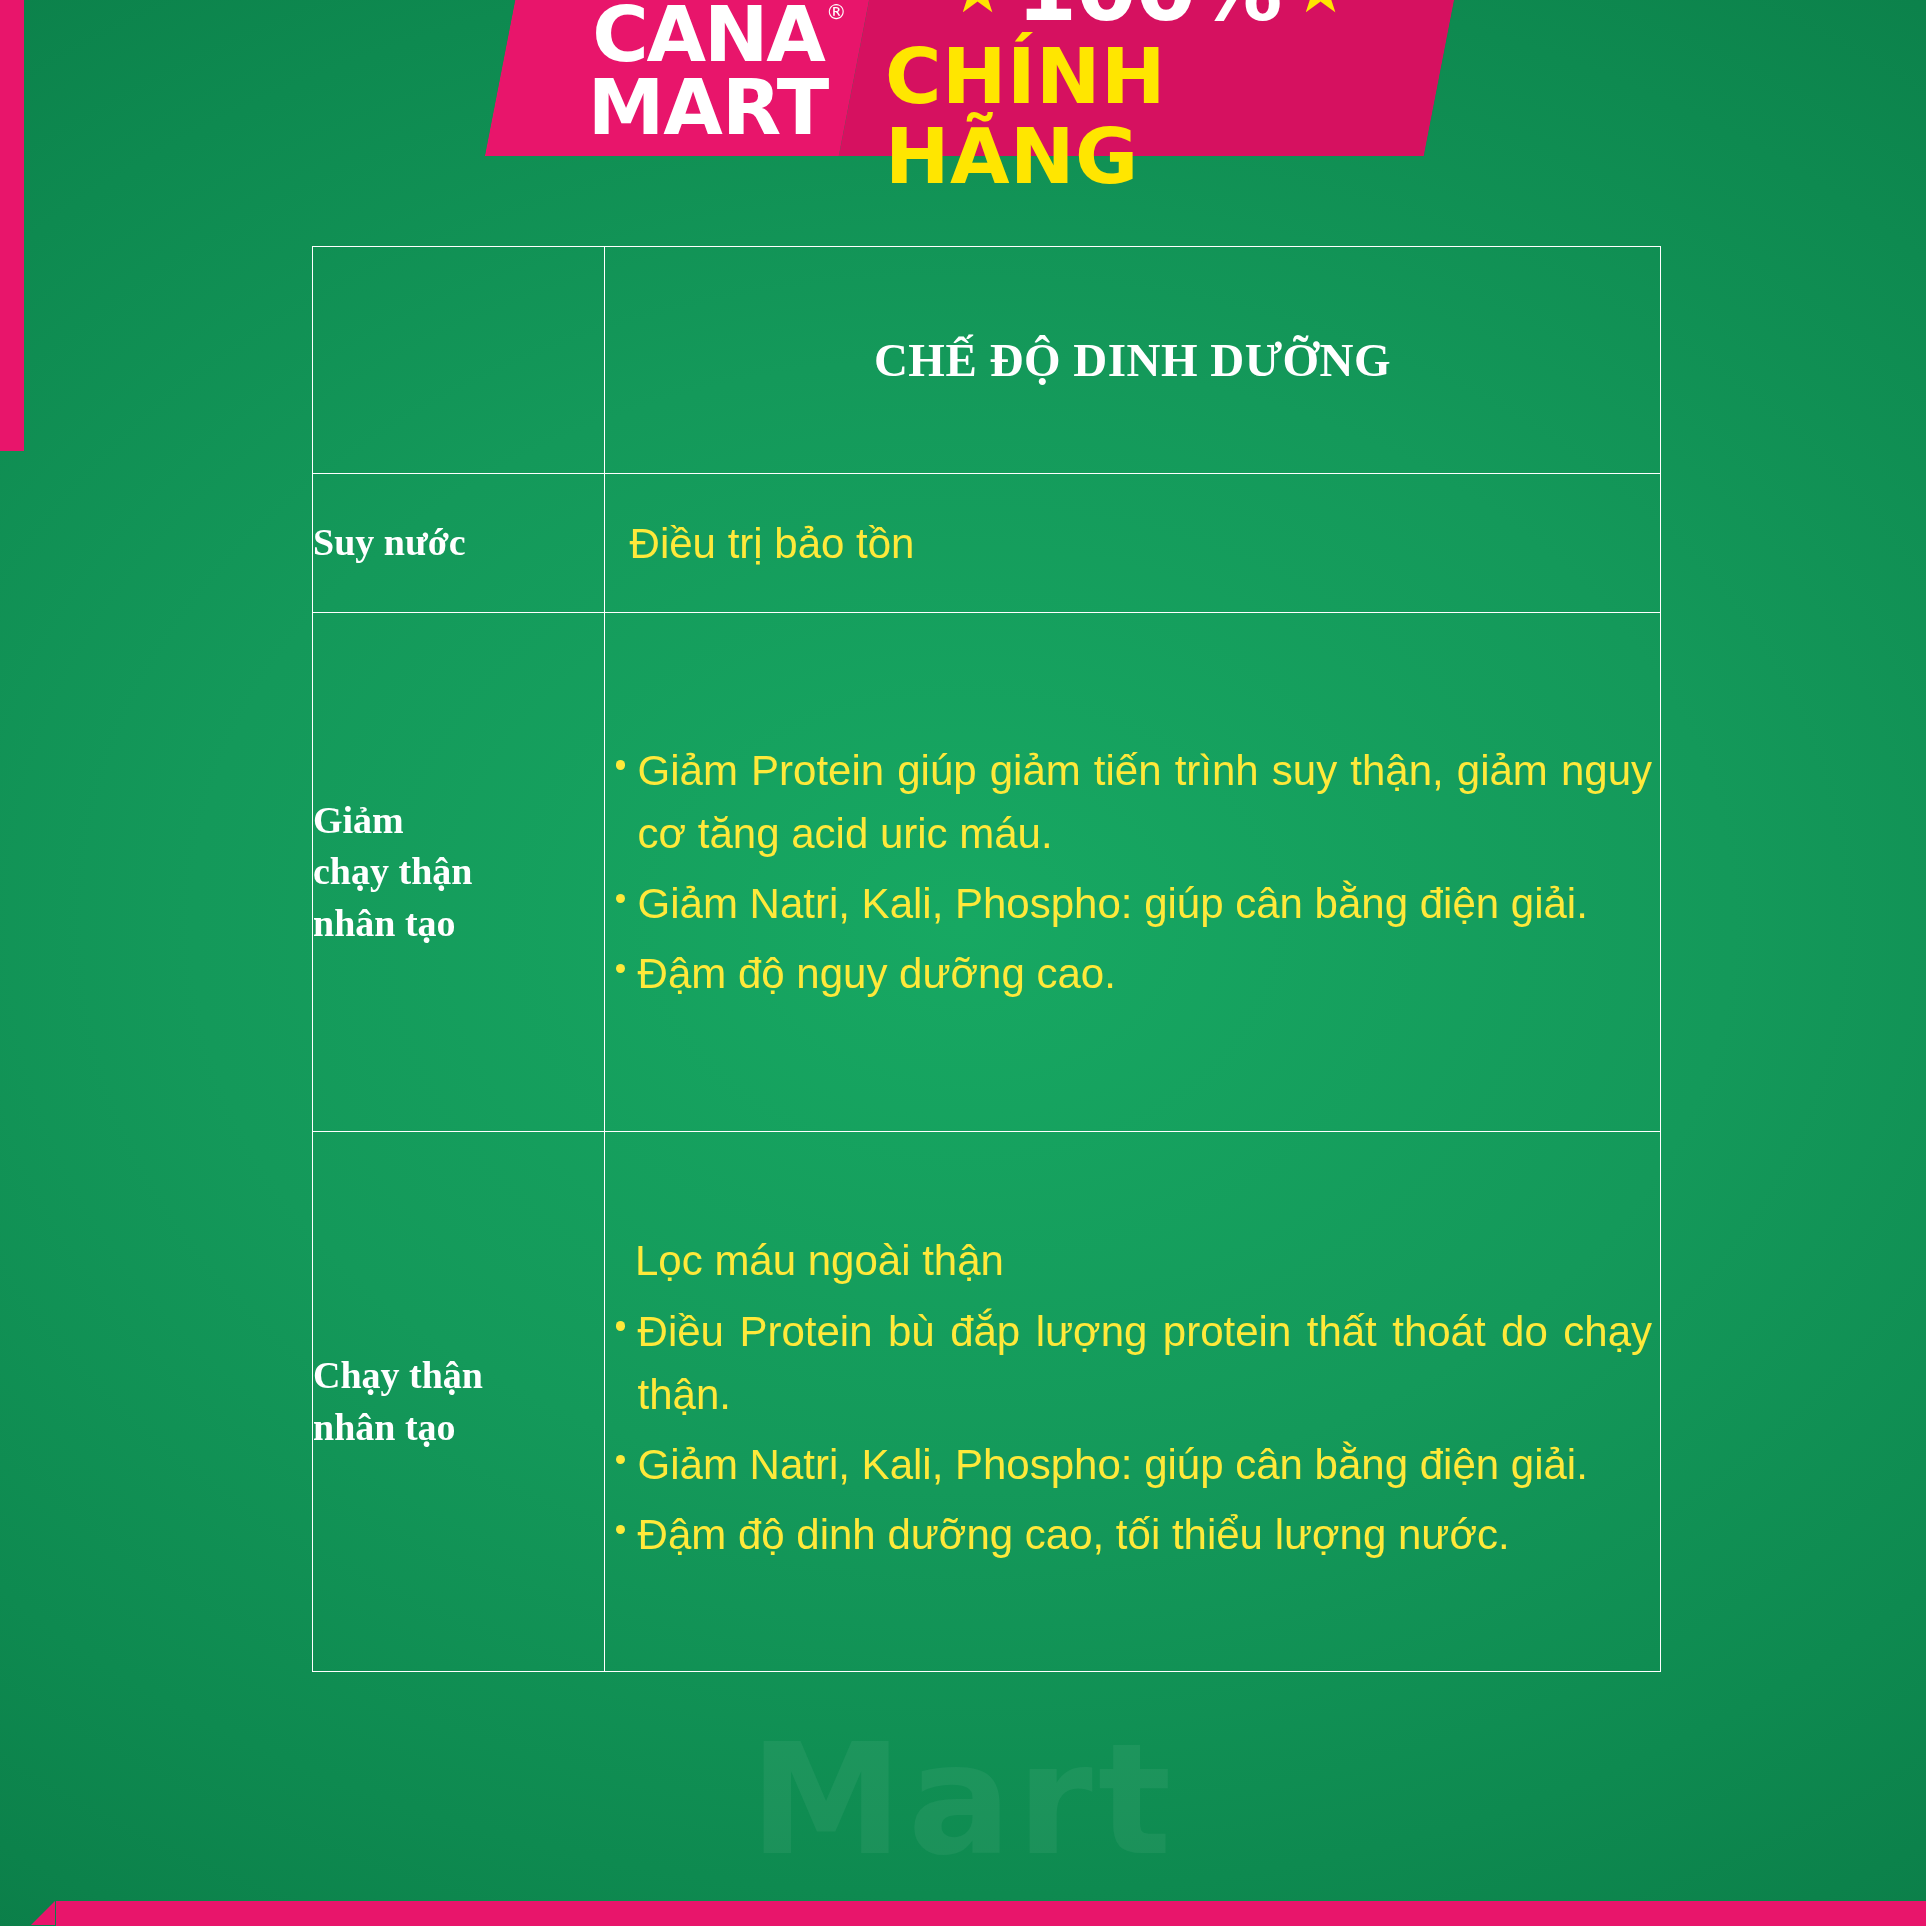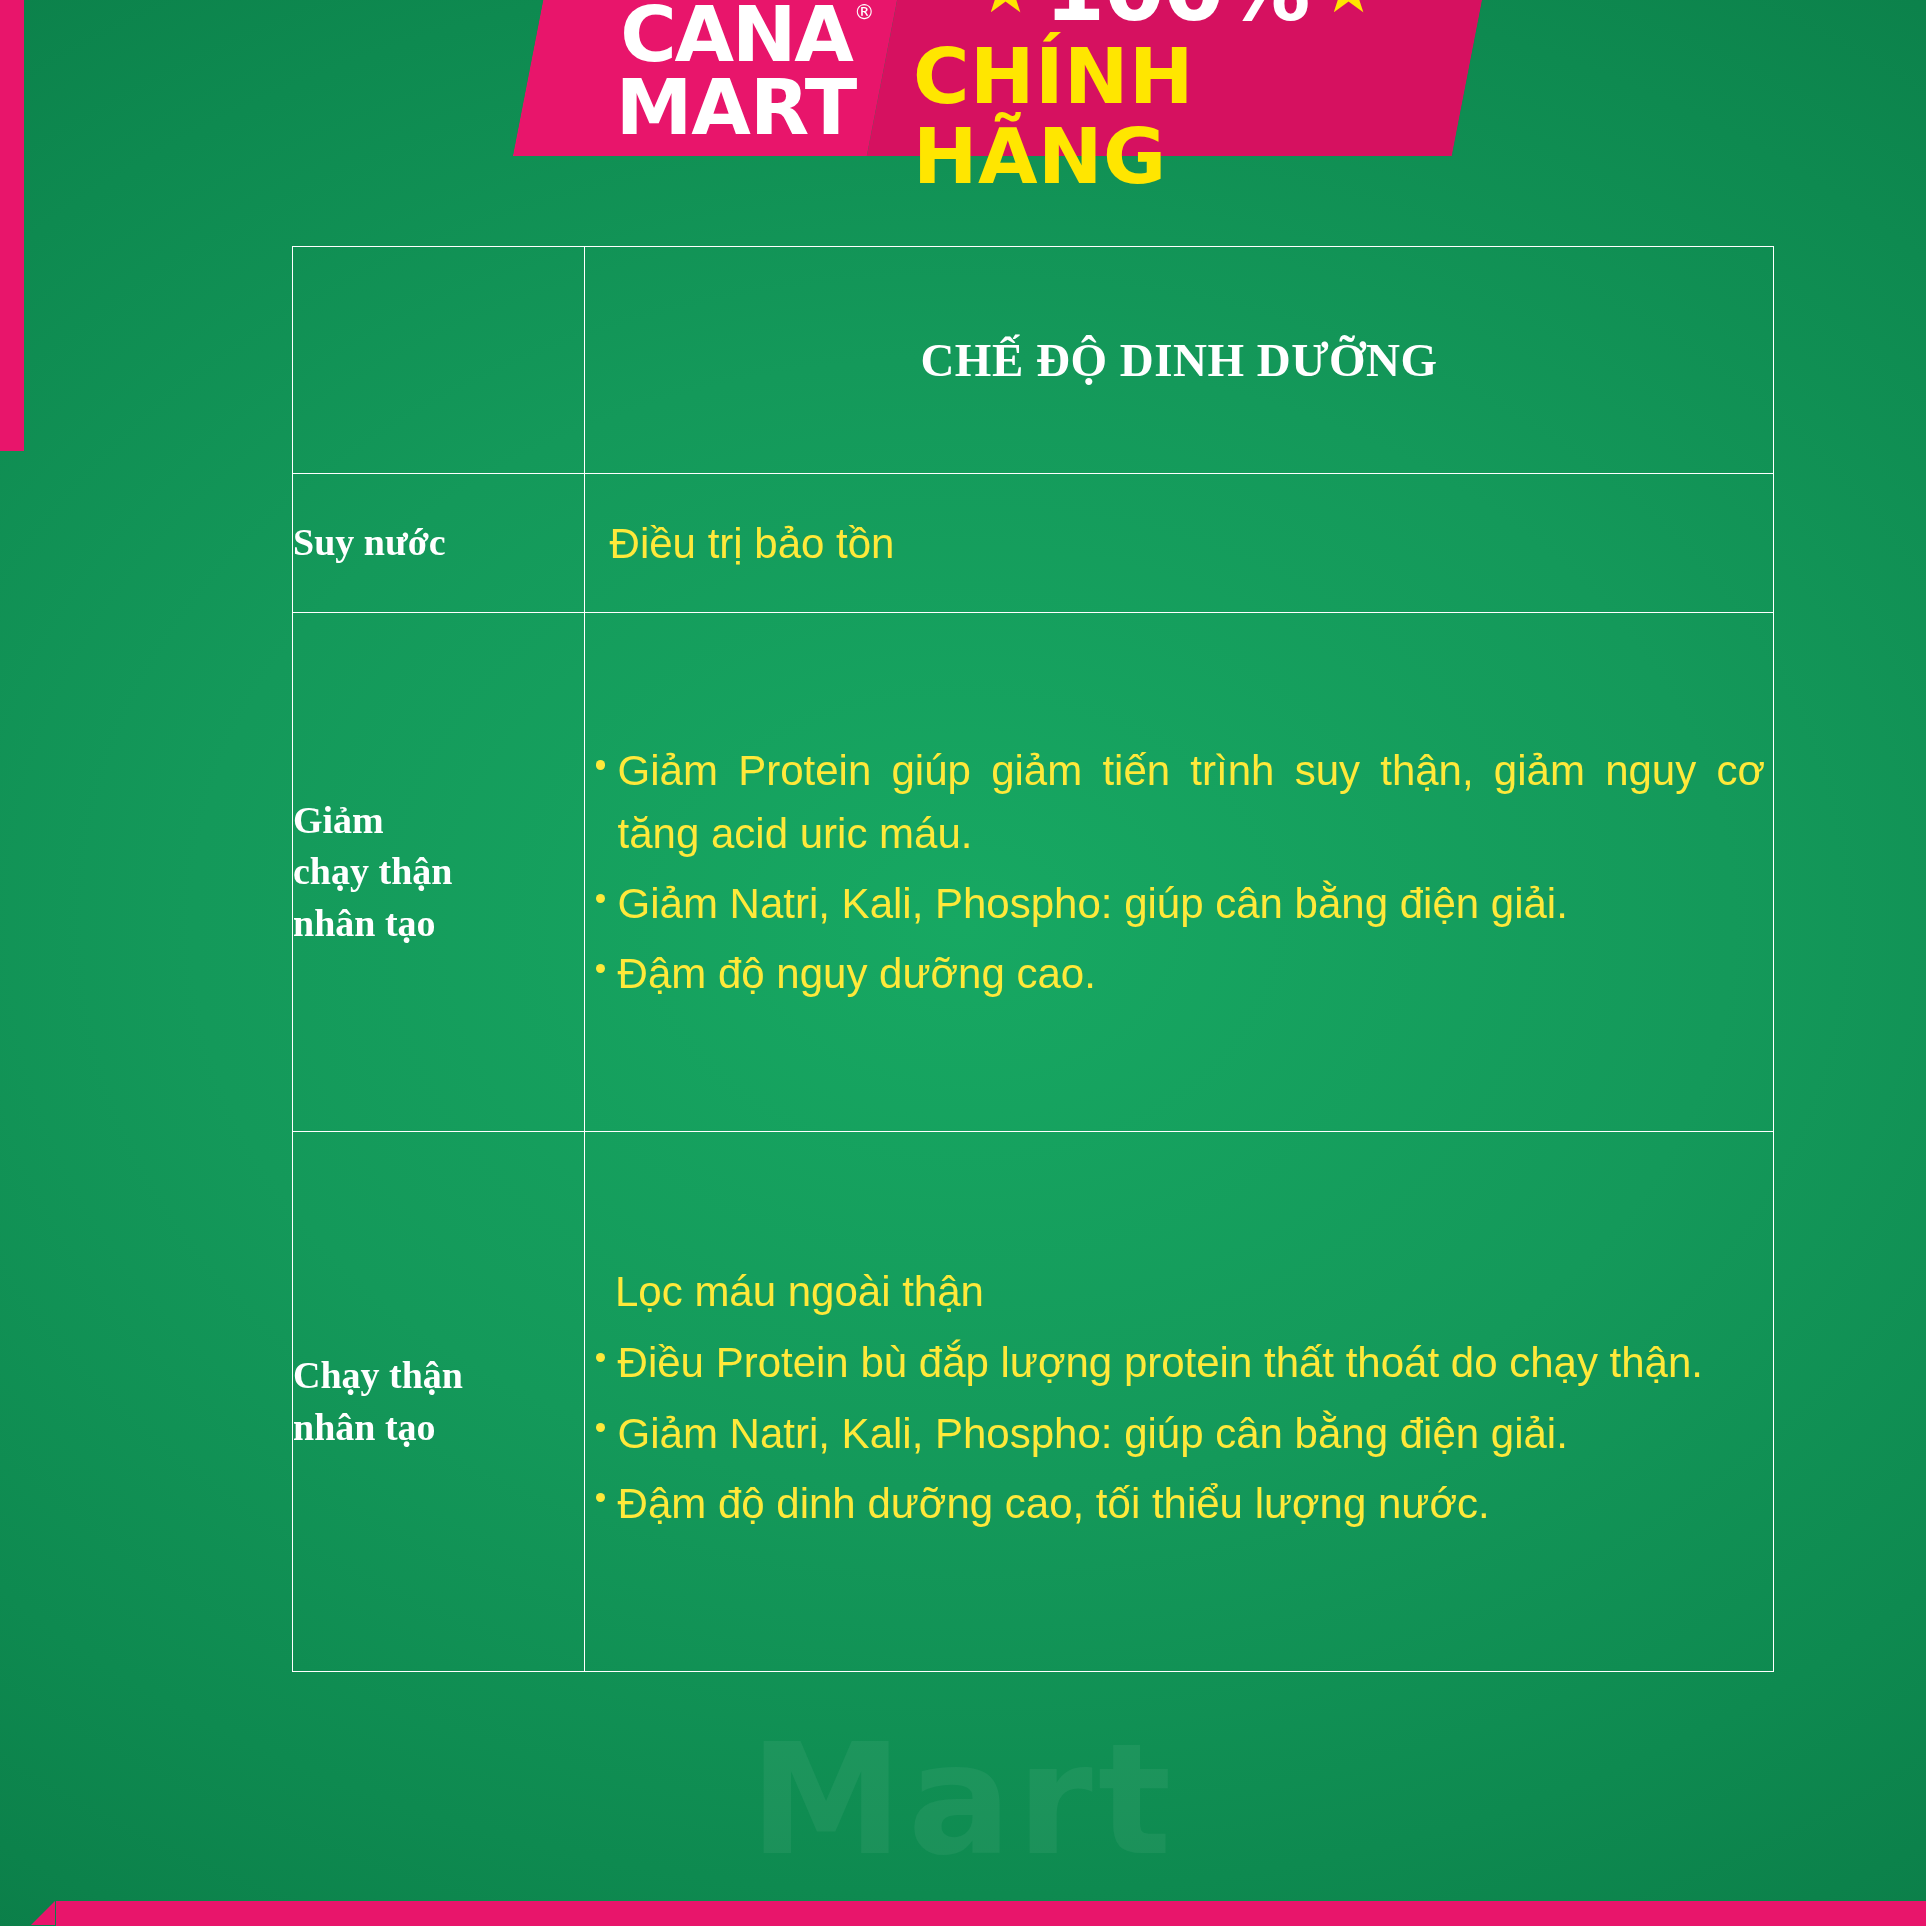--- a/index.html
+++ b/index.html
@@ -62,21 +62,21 @@
     width: 0;
     height: 0;
     border-top: 24.6px solid transparent;
     border-right: 24.6px solid #e8156b;
   }
 
   
   .header-banner {
     position: absolute;
     top: 0;
-    left: 528px;
+    left: 500px;
     width: 939px;
     height: 156px;
     display: flex;
     align-items: stretch;
   }
   .header-banner .skew-wrap {
     position: absolute;
     inset: 0;
     transform: skewX(-11deg);
     display: flex;
@@ -163,23 +163,23 @@
     font-size: 77px;
     color: #ffe600;
     letter-spacing: 0.5px;
     line-height: 1.05;
     margin-top: 2.1px;
   }
 
   
   .table-wrap {
     position: absolute;
-    left: 292px;
+    left: 312px;
     top: 246px;
-    width: 1482px;
+    width: 1349px;
   }
   table.nutrition {
     width: 100%;
     border-collapse: collapse;
     table-layout: fixed;
   }
   table.nutrition td {
     border: 1.5px solid #ffffff;
     vertical-align: middle;
     padding: 0;

